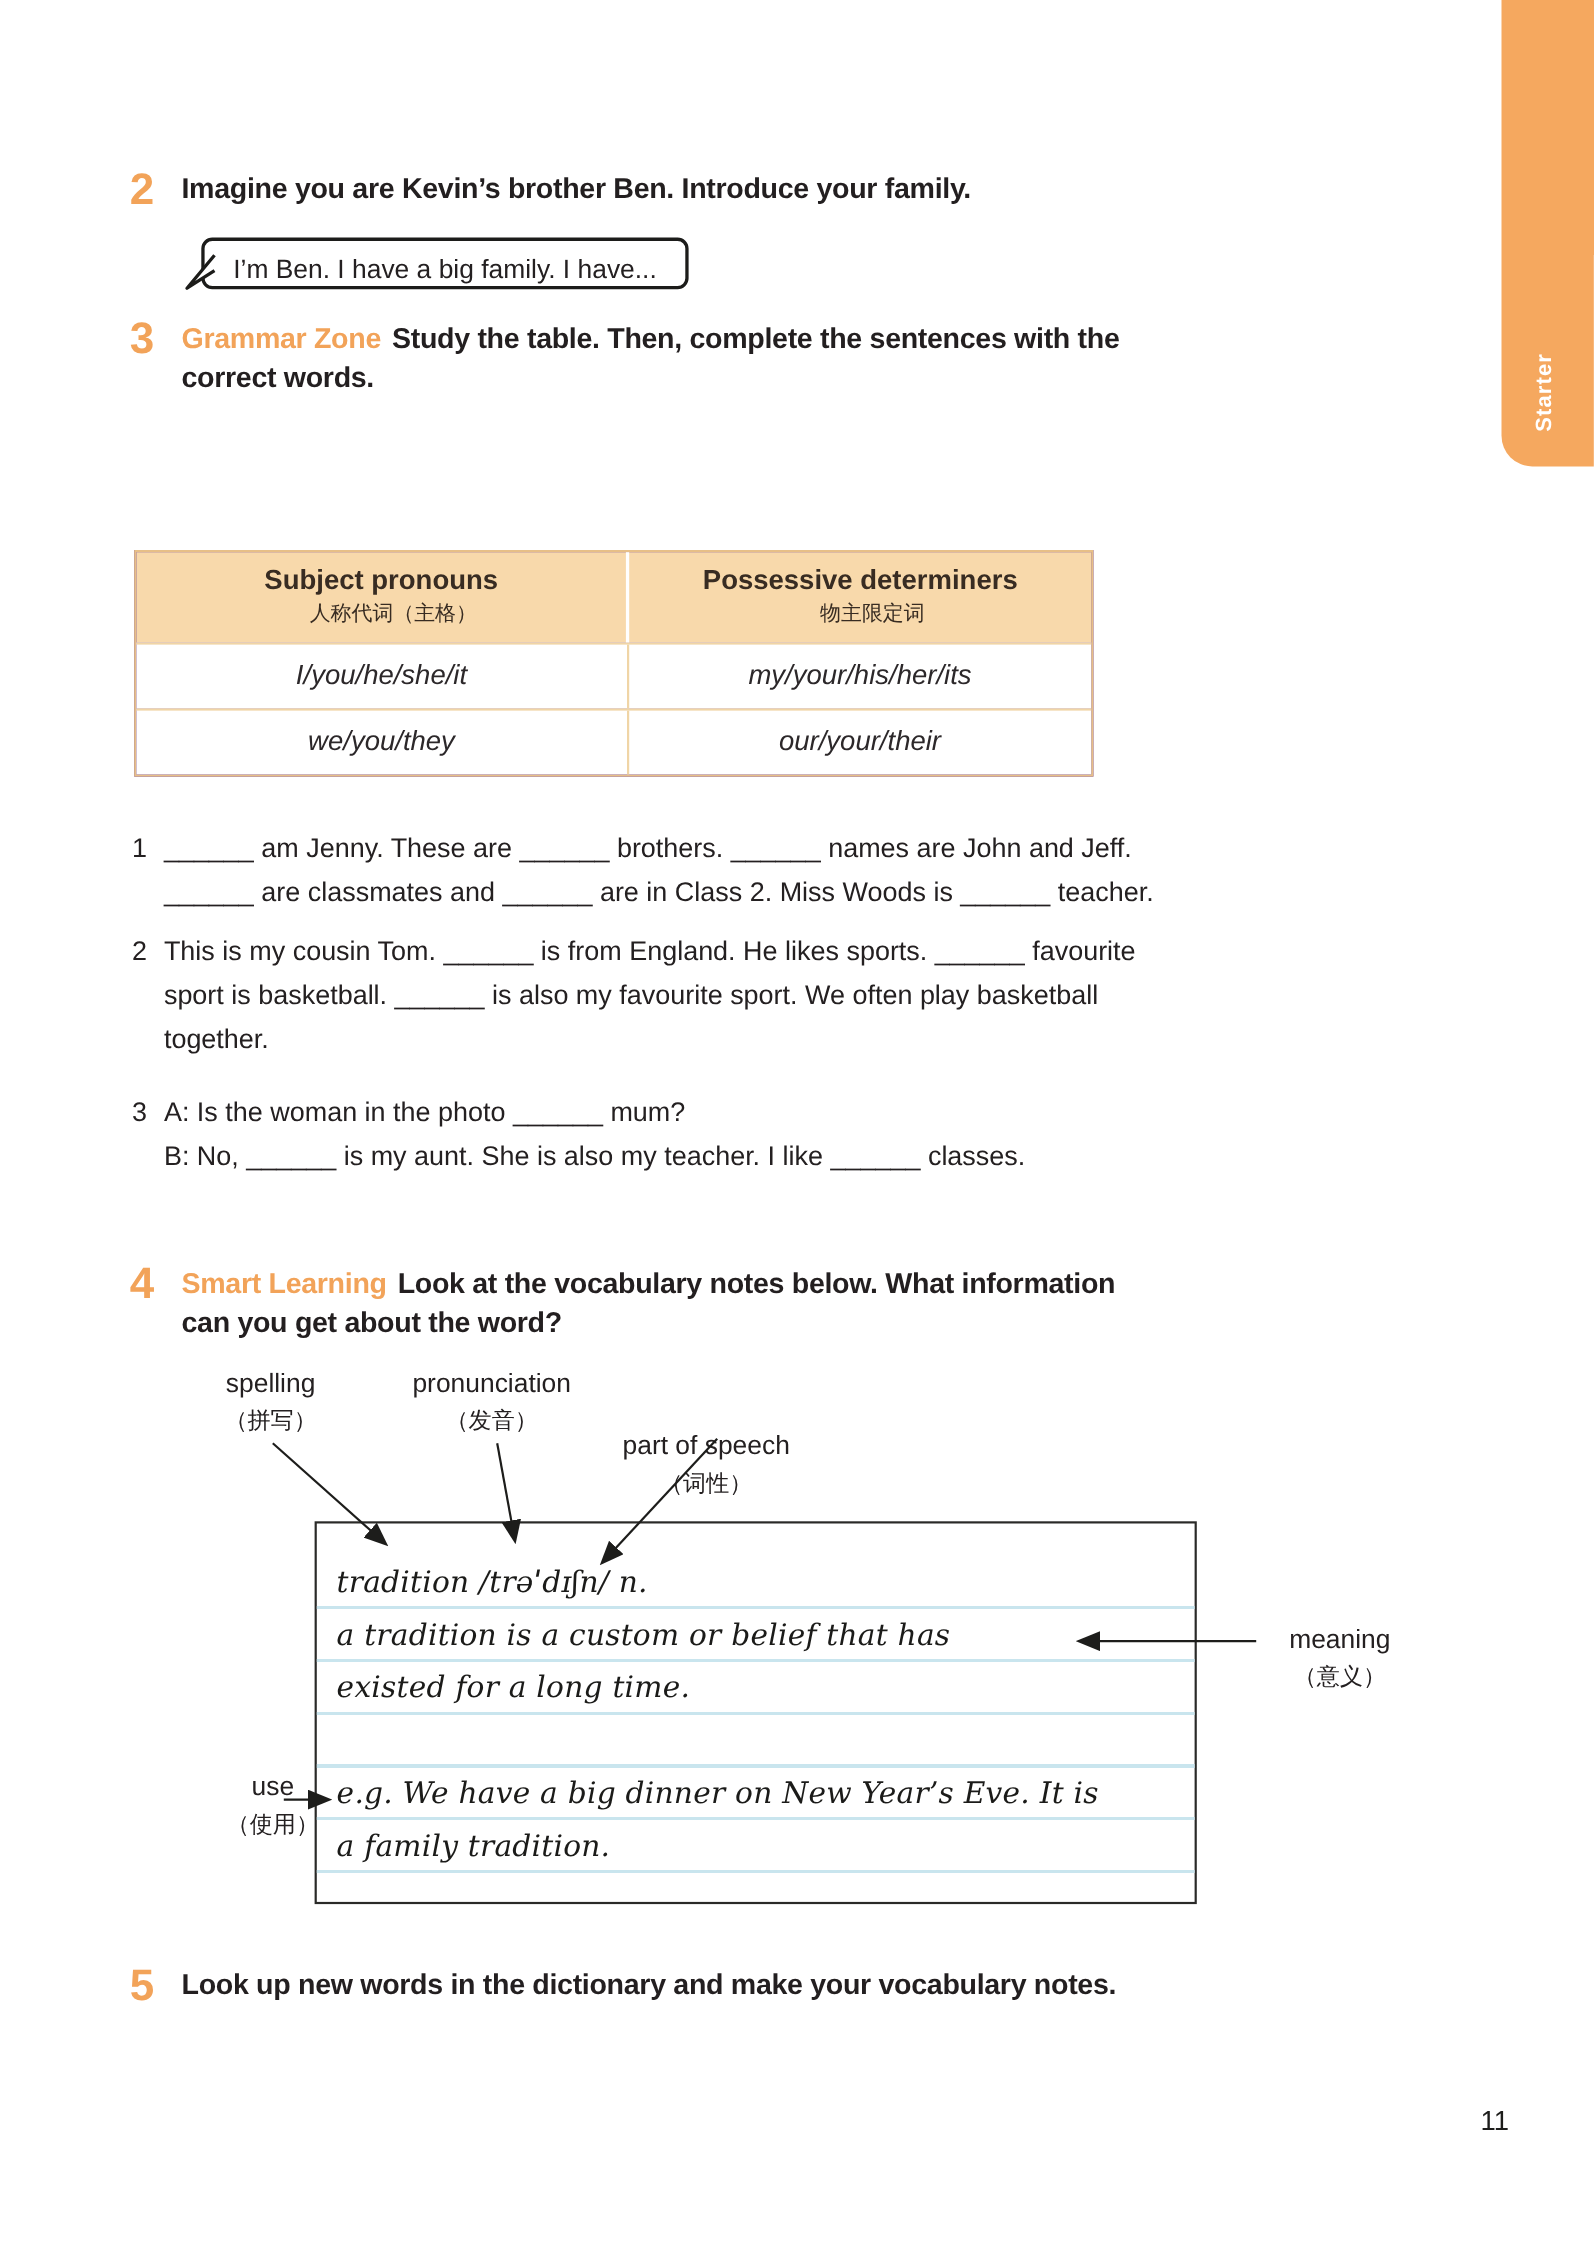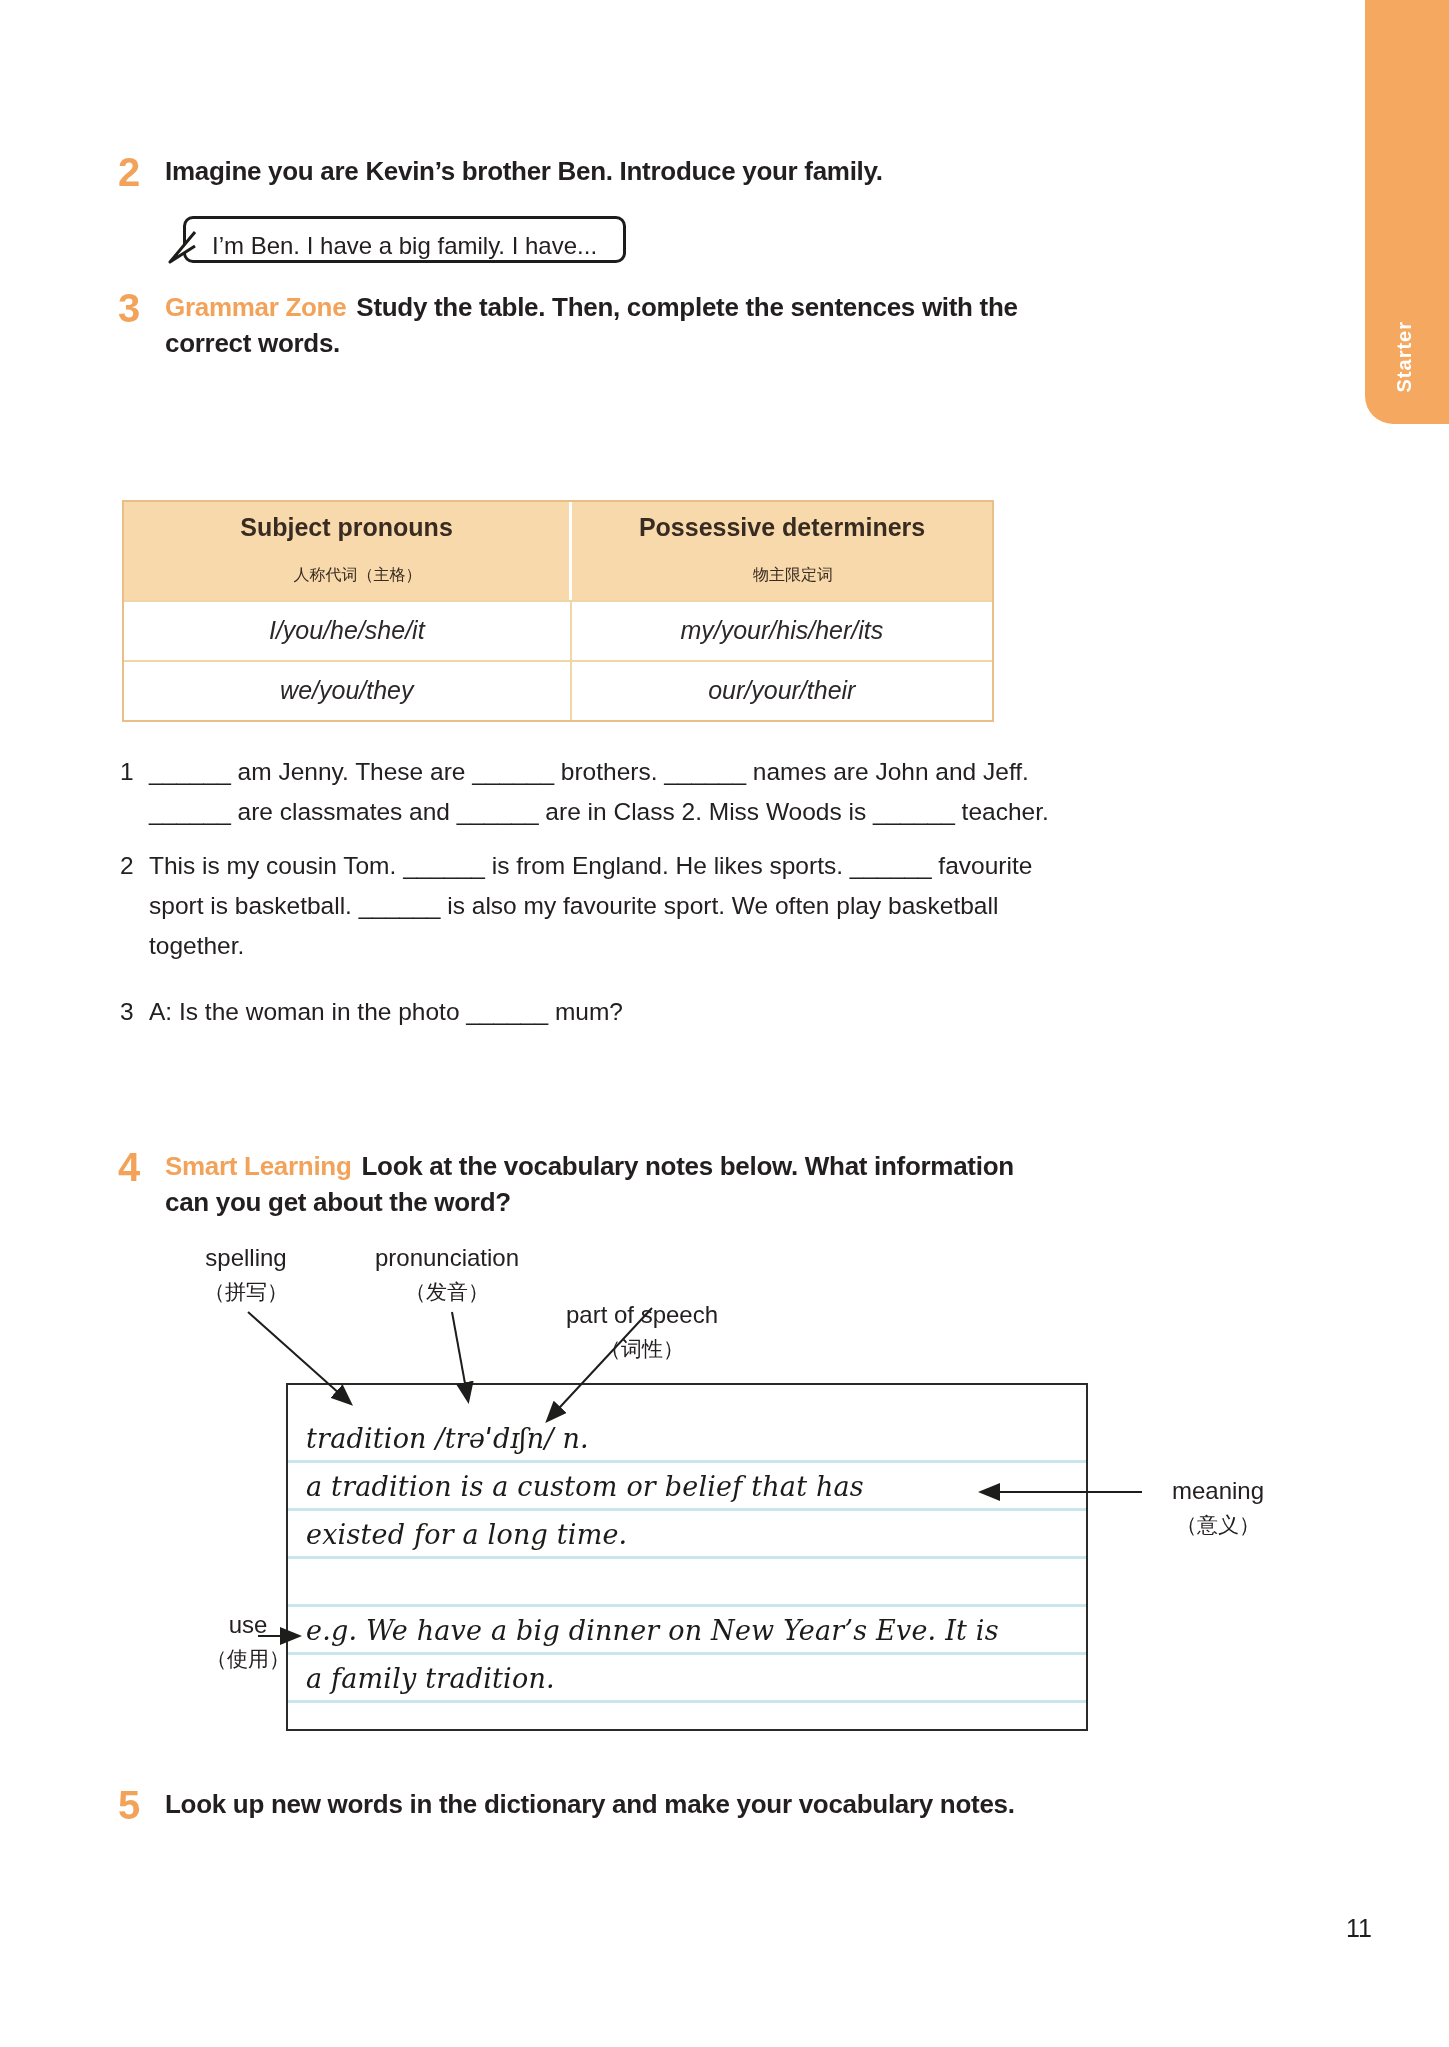--- a/index.html
+++ b/index.html
@@ -29,21 +29,21 @@
           border-radius:10px;background:#fff;display:inline-flex;align-items:flex-end;
           padding:0 26px;font-size:24px;color:#242021;}
   .bubble-tail{position:absolute;left:-20px;top:10px;}
 
   
   .gtable{position:absolute;left:122px;top:500px;width:868px;border:2px solid #E7BF87;background:#4c1d95;}
   .g-header{display:flex;background:#F8D9AB;}
   .g-hcell{flex:1.06;padding:10px 0 12px;text-align:center;}
   .g-hcell.second{flex:1;border-left:3px solid #ffffff;}
   .g-hen{font-weight:bold;font-size:25px;color:#382c22;line-height:31px;}
-  .g-hzh{font-size:16px;color:#382c22;line-height:27px;margin-top:18px;padding-left:22px;}
+  .g-hzh{font-size:19px;color:#382c22;line-height:27px;margin-top:2px;padding-left:22px;}
   .g-row{display:flex;border-top:2px solid #F0D5A6;background:#fff;}
   .g-cell{flex:1.06;text-align:center;font-style:italic;font-size:25px;padding:14px 0 15px;color:#2c282a;}
   .g-cell.second{flex:1;border-left:2px solid #F0D5A6;}
 
   
   .sentence{position:absolute;display:flex;font-size:24.5px;line-height:40px;color:#242021;}
   .s-num{width:29px;flex:none;}
   #s1{left:120px;top:752px;}
   #s2{left:120px;top:846px;}
   #s3{left:120px;top:992px;}
@@ -134,20 +134,21 @@
       <div>This is my cousin Tom. ______ is from England. He likes sports. ______ favourite</div>
       <div>sport is basketball. ______ is also my favourite sport. We often play basketball</div>
       <div>together.</div>
     </div>
   </div>
 
   <div class="sentence" id="s3">
     <span class="s-num">3</span>
     <div class="s-lines">
       <div>A: Is the woman in the photo ______ mum?</div>
+      <div>B: No, ______ is my aunt. She is also my teacher. I like ______ classes.</div>
     </div>
   </div>
 
   <div class="exercise" id="ex4">
     <span class="ex-num">4</span>
     <div class="ex-text">
       <span class="zone-label">Smart Learning</span><span>Look at the vocabulary notes below. What information can you get about the word?</span>
     </div>
   </div>
 

